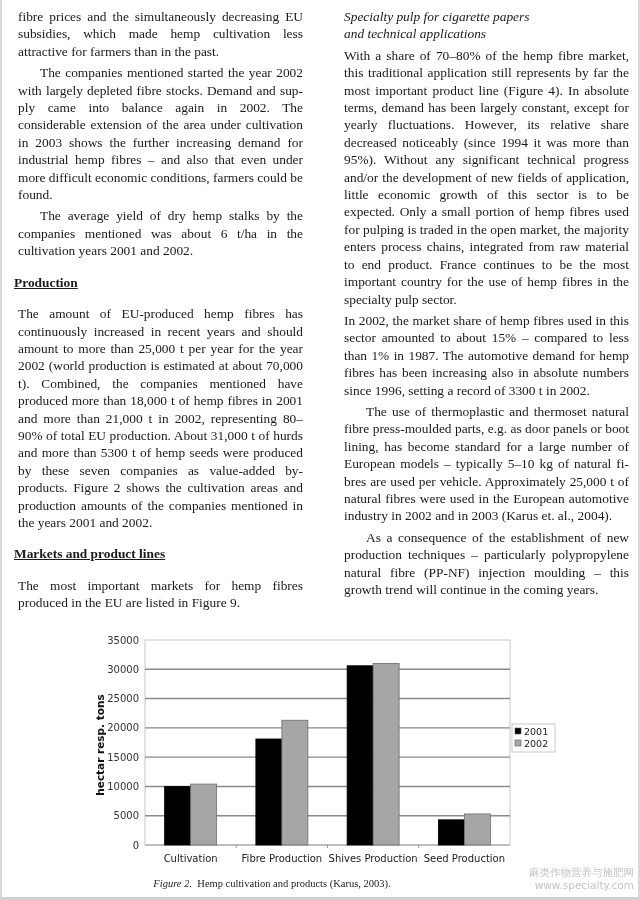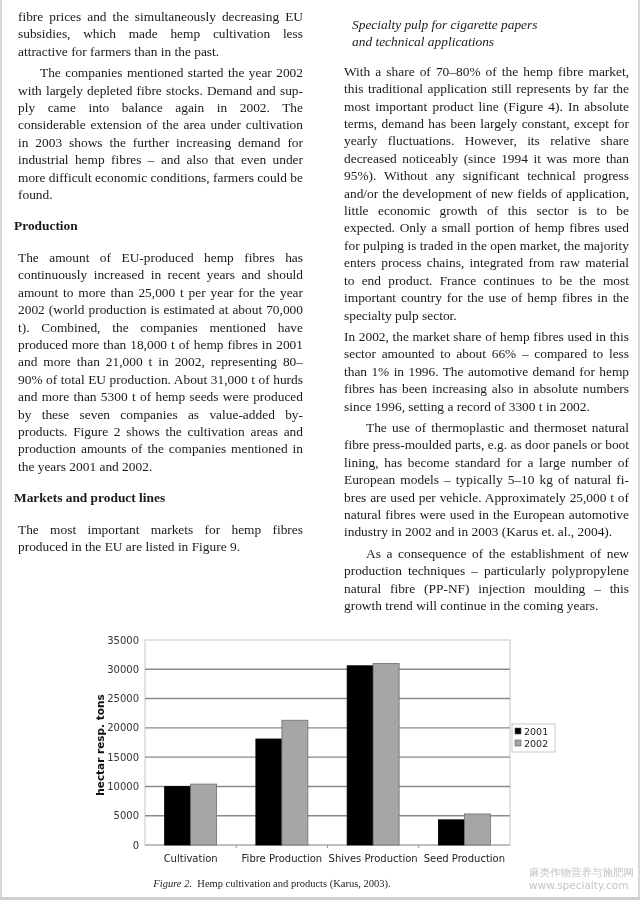--- a/index.html
+++ b/index.html
@@ -15,56 +15,57 @@
     .col {
       position: absolute; top: 4px;
       font-size: 13.4px; line-height: 17.4px;
       text-align: justify; hyphens: manual;
     }
     .col-left { left: 14px; width: 293px; }
     .col-right { left: 340px; width: 293px; }
     .col p { margin: 4px; }
     .col p.indent { text-indent: 22px; }
     .col h3 { font-size: 13.4px; font-weight: bold; margin: 0; line-height: 17.4px; }
-    .col h4 { font-size: 13.4px; font-style: italic; font-weight: normal; margin: 12px; line-height: 17.4px; }
-    .gap-head { margin-top: 14px !important; margin-bottom: 14px !important; }
+    .col h4 { font-size: 13.4px; font-style: italic; font-weight: normal; margin: 4px; line-height: 17.4px; }
+    .gap-head { margin-top: 14px !important; margin-bottom: 14px !important; text-decoration: underline; }
     .gap-sub { margin-top: 12px !important; }
 
     .figure { position: absolute; left: 0; top: 628px; width: 640px; height: 272px; }
     svg text { font-family: "DejaVu Sans", "Liberation Sans", sans-serif; }
     .caption {
       position: absolute; left: 0; width: 544px; top: 878px; text-align: center;
       font-size: 10.5px; font-family: "Liberation Serif", serif; color: #222;
     }
     .caption i { font-style: italic; }
     .watermark {
-      position: absolute; right: 6px; top: 866px; text-align: left;
+      position: absolute; right: 6px; top: 866px; text-align: right;
       font-family: "DejaVu Sans", sans-serif; font-size: 10.5px; color: #c4c4c4; line-height: 13px;
     }
   </style>
 </head>
 <body>
 
 <div class="page-border-left"></div>
 <div class="page-border-right"></div>
 <div class="page-border-bottom"></div>
 
 <div class="col col-left">
   <p>fibre prices and the simultaneously decreasing EU subsidies, which made hemp cultivation less attractive for farmers than in the past.</p>
   <p class="indent">The companies mentioned started the year 2002 with largely depleted fibre stocks. Demand and sup­ply came into balance again in 2002. The considerable extension of the area under cultivation in 2003 shows the further increasing demand for industrial hemp fi­bres – and also that even under more difficult economic conditions, farmers could be found.</p>
+  <p class="indent">The average yield of dry hemp stalks by the com­panies mentioned was about 6 t/ha in the cultivation years 2001 and 2002.</p>
   <h3 class="gap-head">Production</h3>
   <p>The amount of EU-produced hemp fibres has continu­ously increased in recent years and should amount to more than 25,000 t per year for the year 2002 (world production is estimated at about 70,000 t). Combined, the companies mentioned have produced more than 18,000 t of hemp fibres in 2001 and more than 21,000 t in 2002, representing 80–90% of total EU produc­tion. About 31,000 t of hurds and more than 5300 t of hemp seeds were produced by these seven companies as value-added by-products. Figure 2 shows the culti­vation areas and production amounts of the companies mentioned in the years 2001 and 2002.</p>
   <h3 class="gap-head">Markets and product lines</h3>
   <p>The most important markets for hemp fibres produced in the EU are listed in Figure 9.</p>
 </div>
 
 <div class="col col-right">
   <h4 style="text-align:left; width:190px;">Specialty pulp for cigarette papers and technical applications</h4>
   <p>With a share of 70–80% of the hemp fibre market, this traditional application still represents by far the most important product line (Figure 4). In absolute terms, de­mand has been largely constant, except for yearly fluc­tuations. However, its relative share decreased notice­ably (since 1994 it was more than 95%). Without any significant technical progress and/or the development of new fields of application, little economic growth of this sector is to be expected. Only a small portion of hemp fibres used for pulping is traded in the open mar­ket, the majority enters process chains, integrated from raw material to end product. France continues to be the most important country for the use of hemp fibres in the specialty pulp sector.</p>
-  <p>In 2002, the market share of hemp fibres used in this sector amounted to about 66% – compared to less than 1% in 1996. The automotive demand for hemp fibres has been increasing also in absolute numbers since 1996, setting a record of 3300 t in 2002.</p>
+  <p>In 2002, the market share of hemp fibres used in this sector amounted to about 15% – compared to less than 1% in 1987. The automotive demand for hemp fibres has been increasing also in absolute numbers since 1996, setting a record of 3300 t in 2002.</p>
   <p class="indent">The use of thermoplastic and thermoset natural fi­bre press-moulded parts, e.g. as door panels or boot lining, has become standard for a large number of European models – typically 5–10 kg of natural fi­bres are used per vehicle. Approximately 25,000 t of natural fibres were used in the European auto­motive industry in 2002 and in 2003 (Karus et. al., 2004).</p>
   <p class="indent">As a consequence of the establishment of new pro­duction techniques – particularly polypropylene natu­ral fibre (PP-NF) injection moulding – this growth trend will continue in the coming years.</p>
 </div>
 
 <div class="figure">
   <svg id="chart" width="640" height="250" viewBox="0 0 640 250" xmlns="http://www.w3.org/2000/svg">
     <g id="grid-layer">
         <rect x="145" y="12" width="365" height="205" fill="none" stroke="#c8c8c8" stroke-width="1"></rect>
         <line x1="145" x2="510" y1="187.71428571428572" y2="187.71428571428572" stroke="#8a8a8a" stroke-width="1.4"></line>
         <line x1="145" x2="510" y1="158.42857142857144" y2="158.42857142857144" stroke="#8a8a8a" stroke-width="1.4"></line>

